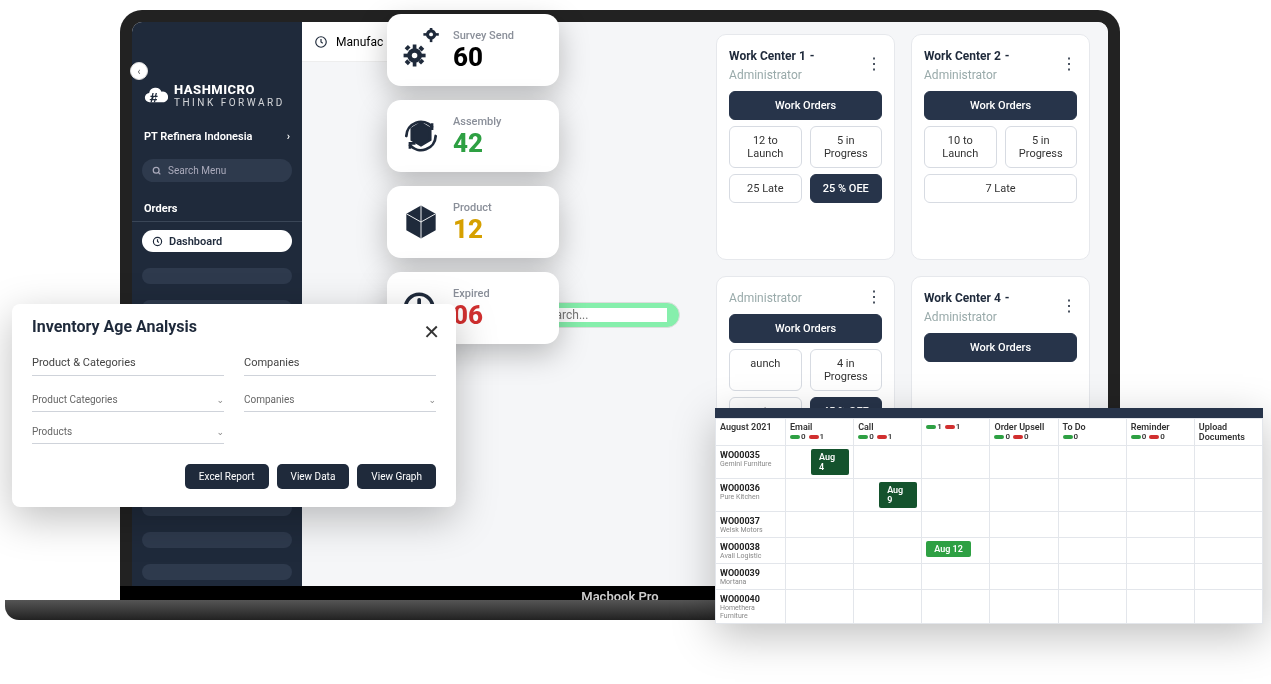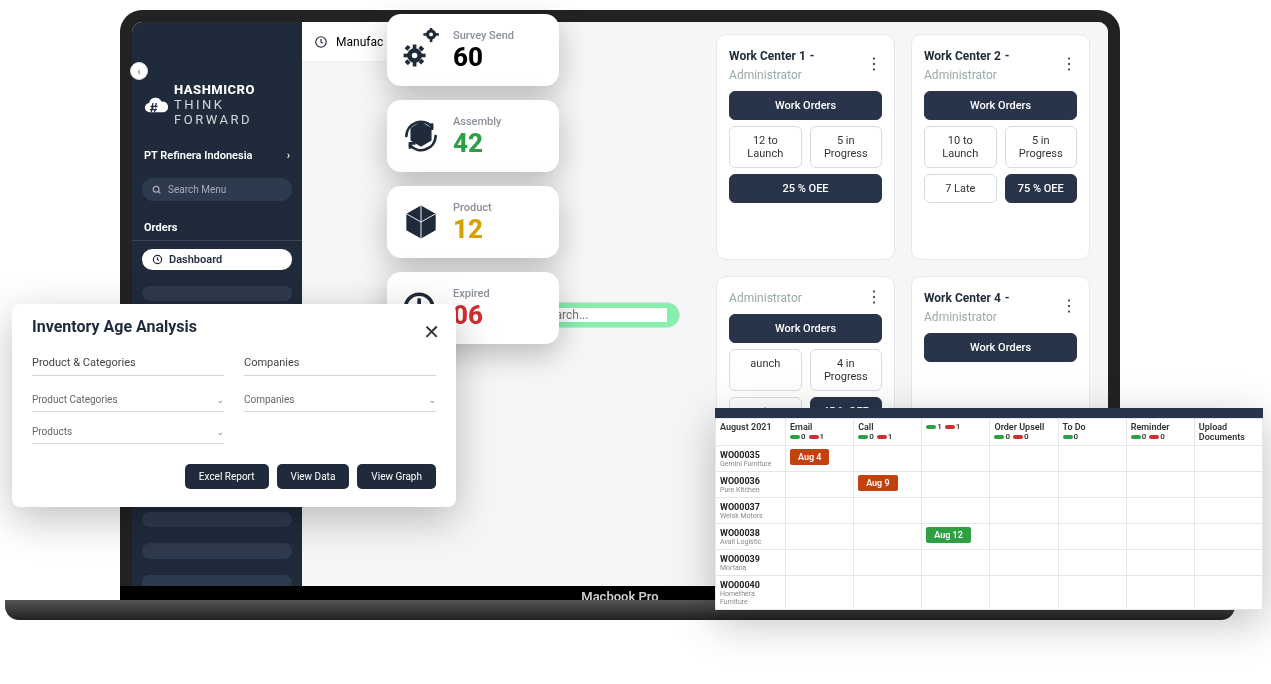--- a/index.html
+++ b/index.html
@@ -9,21 +9,21 @@
   .laptop { position: absolute; left: 120px; top: 10px; width: 1000px; height: 600px; background:#222; border-radius:22px; padding:12px; }
   .laptop-base { position:absolute; left:5px; top:600px; width:1230px; height:20px; background:linear-gradient(#555,#222); border-radius:0 0 14px 14px; }
   .laptop-label { position:absolute; left:0; right:0; bottom:2px; text-align:center; color:#ccc; font-size:13px; font-weight:600; background:#000; height:22px; line-height:22px;}
   .screen { width: 100%; height: 100%; background:#f5f6f8; border-radius:10px; overflow:hidden; display:flex; }
 
   
   .sidebar { width:170px; background:#1f2a3b; color:#fff; display:flex; flex-direction:column; font-size:11px;}
   .logo { display:flex; align-items:center; gap:6px; padding:12px 10px;margin-top:48px; }
   .logo-icon { width:26px; height:18px; }
   .logo-text { font-weight:800; letter-spacing:.5px; font-size:13px; }
-  .logo-sub { font-size:13px; letter-spacing:2.5px; opacity:.8; display:block; }
+  .logo-sub { font-size:10px; letter-spacing:2.5px; opacity:.8; display:block; }
   .company { padding:10px 12px; font-weight:600; display:flex; justify-content:space-between; align-items:center;}
   .search-menu { margin:6px 10px 10px; background:#2e3a4d; border-radius:16px; padding:6px 10px; display:flex; align-items:center; gap:6px; font-size:10px; color:#aab; }
   .section-label { padding:10px 12px 6px; font-weight:700; border-bottom:1px solid #3a4657; }
   .nav-item { margin:8px 10px; height:22px; background:#2e3a4d; border-radius:12px; display:flex; align-items:center; padding:0 10px; gap:6px;}
   .nav-item.active { background:#fff; color:#1f2a3b; font-weight:600;}
   .nav-placeholder { margin:8px 10px; height:16px; background:#2e3a4d; border-radius:8px; }
 
   
   .main { flex:1; display:flex; flex-direction:row; background:#f5f6f8;}
   .topbar { height:40px; background:#fff; display:flex; align-items:center; padding:0 12px; font-size:12px; gap:8px; border-bottom:1px solid #eee;}
@@ -73,21 +73,21 @@
   .kanban th, .kanban td { border:1px solid #e3e6eb; padding:3px 4px; vertical-align:top; height:26px;}
   .kanban th { font-weight:600; color:#333; text-align:left; font-size:9px;}
   .kanban .colhead { display:flex; align-items:center; gap:4px;}
   .tally { display:flex; gap:3px; font-size:8px;}
   .tally span { display:flex; align-items:center; gap:1px;}
   .bar { width:10px; height:4px; border-radius:2px; display:inline-block;}
   .bar.g{background:#2ea043;} .bar.r{background:#d12f2f;}
   .wo { font-weight:700; font-size:9px; color:#222;}
   .wo-sub { font-size:7px; color:#888; font-weight:400; display:block;}
   .chip { display:inline-block; color:#fff; border-radius:2px; padding:3px 8px; font-size:9px; font-weight:600;}
-  .chip.red{background:#c2410c;} .chip.green{background:#2ea043;}
+  .chip.red{background:#14532d;margin-left:21px;} .chip.green{background:#2ea043;}
 
   .chev { font-size:9px; color:#888;}
   svg { display:block; }
 </style>
 </head>
 <body>
 
 <div class="laptop">
   <div class="screen">
 
@@ -169,37 +169,37 @@
           <div class="card-head">
             <div><span class="wc-title">Work Center 1</span> <span class="wc-title">-</span> <span class="wc-title wc-sub">Administrator</span></div>
             <span class="dots">⋮</span>
           </div>
           <div class="pill dark full">Work Orders</div>
           <div class="pill-row">
             <div class="pill">12 to Launch</div>
             <div class="pill">5 in Progress</div>
           </div>
           <div class="pill-row">
+            <div class="pill">25 Late</div>
             <div class="pill dark">25 % OEE</div>
           </div>
         </div>
 
         <div class="card">
           <div class="card-head">
             <div><span class="wc-title">Work Center 2</span> <span class="wc-title">-</span> <span class="wc-title wc-sub">Administrator</span></div>
             <span class="dots">⋮</span>
           </div>
           <div class="pill dark full">Work Orders</div>
           <div class="pill-row">
             <div class="pill">10 to Launch</div>
             <div class="pill">5 in Progress</div>
           </div>
           <div class="pill-row">
             <div class="pill">7 Late</div>
-            <div class="pill dark">75 % OEE</div>
           </div>
         </div>
 
         <div class="card">
           <div class="card-head">
             <div><span class="wc-title wc-sub">Administrator</span></div>
             <span class="dots">⋮</span>
           </div>
           <div class="pill dark full">Work Orders</div>
           <div class="pill-row">

